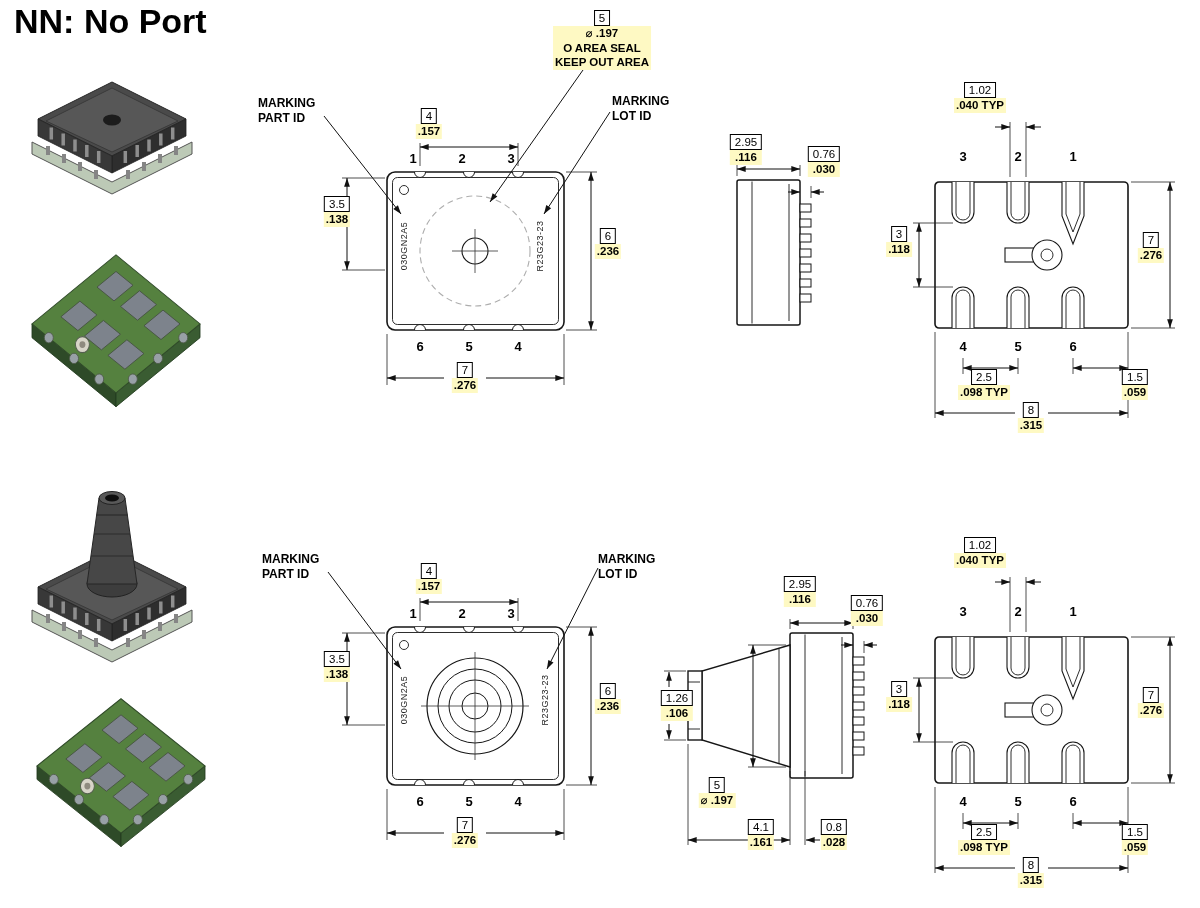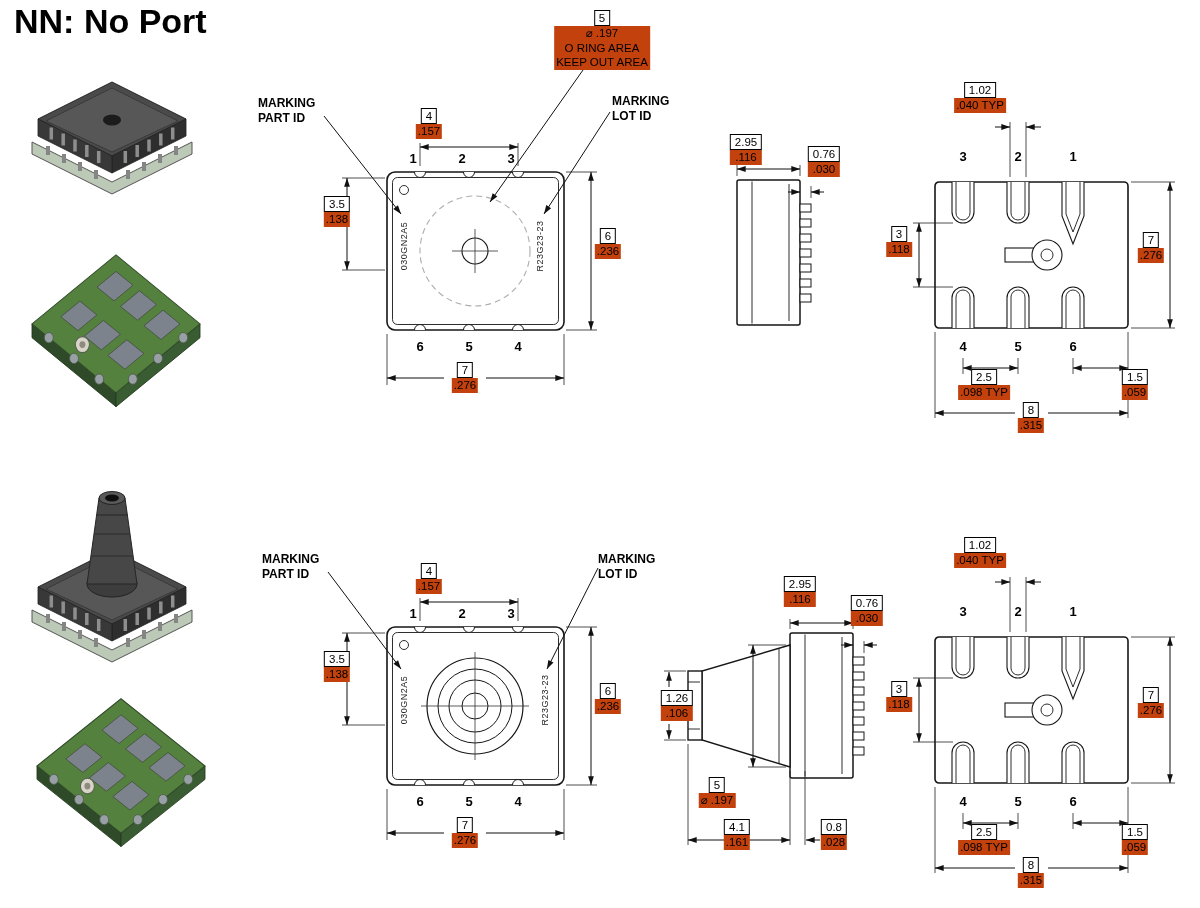--- a/index.html
+++ b/index.html
@@ -9,21 +9,21 @@
   .ext  { stroke:#222; stroke-width:0.8; fill:none; }
   .cl   { stroke:#333; stroke-width:0.8; fill:none; }
   .dimline { stroke:#111; stroke-width:1; fill:none; }
   .leader  { stroke:#111; stroke-width:1; fill:none; }
   .thin-l  { stroke:#161616; stroke-width:0.9; fill:none; }
   .title { position:absolute; font-family:Liberation Sans, sans-serif;
            font-weight:700; font-size:34px; white-space:nowrap; }
   .dim { position:absolute; transform:translateX(-50%); text-align:center;
          font-size:11.5px; line-height:1.25; white-space:nowrap; }
   .dim .mm { display:inline-block; border:1.2px solid #000; padding:0 4px; background:#fff; }
-  .dim .in { display:block; background:#c2410c; padding:0 2px; }
+  .dim .in { display:block; background:#fef9c3; padding:0 2px;font-weight:bold; }
   .pin { position:absolute; transform:translateX(-50%); font-weight:700; font-size:13px; }
   .mlabel { position:absolute; font-weight:700; font-size:12px; line-height:1.25; white-space:pre-line; }
   .vmark { position:absolute; font-size:9px; letter-spacing:0.5px; white-space:nowrap;
            transform:translate(-50%,-50%) rotate(-90deg); color:#222; }
 </style>
 </head>
 <body>
 
 <div class="stage">
 
@@ -262,21 +262,21 @@
     </g>
     <use href="#g-bottomview" x="935" y="637"></use>
   </g>
 </svg>
 
 <div class="title" style="left:14px;top:2px">NN: No Port</div>
 
 <div class="dim" style="left:602px;top:10px">
   <span class="mm">5</span>
   <span class="in">⌀ .197</span>
-  <span class="in">O RING AREA</span>
+  <span class="in">O AREA SEAL</span>
   <span class="in">KEEP OUT AREA</span>
 </div>
 <div class="mlabel" style="left:258px;top:96px">MARKING
 PART ID</div>
 <div class="mlabel" style="left:612px;top:94px">MARKING
 LOT ID</div>
 
 <div class="dim" style="left:429px;top:108px">
   <span class="mm">4</span>
   <span class="in">.157</span>
@@ -386,21 +386,21 @@
   <span class="in">.030</span>
 </div>
 <div class="dim" style="left:677px;top:690px">
   <span class="mm">1.26</span>
   <span class="in">.106</span>
 </div>
 <div class="dim" style="left:717px;top:777px">
   <span class="mm">5</span>
   <span class="in">⌀ .197</span>
 </div>
-<div class="dim" style="left:737px;top:819px">
+<div class="dim" style="left:761px;top:819px">
   <span class="mm">4.1</span>
   <span class="in">.161</span>
 </div>
 <div class="dim" style="left:834px;top:819px">
   <span class="mm">0.8</span>
   <span class="in">.028</span>
 </div>
 
 <div class="dim" style="left:980px;top:537px">
   <span class="mm">1.02</span>

